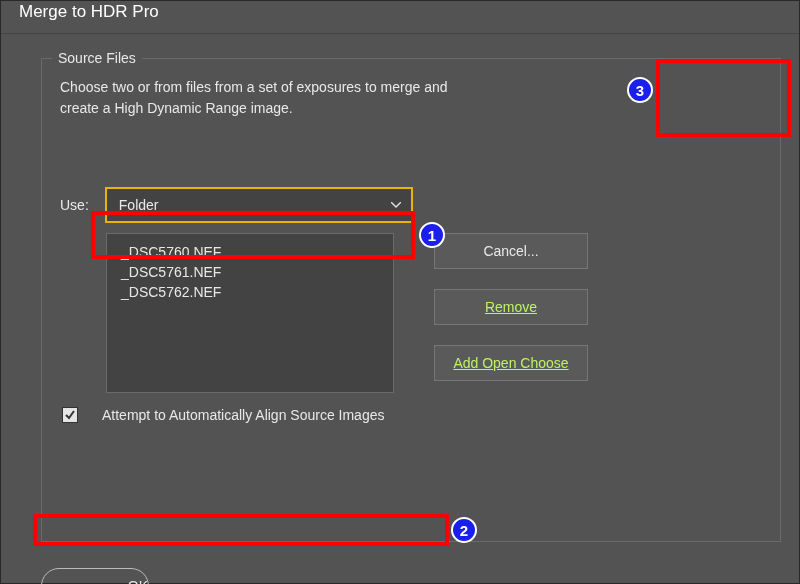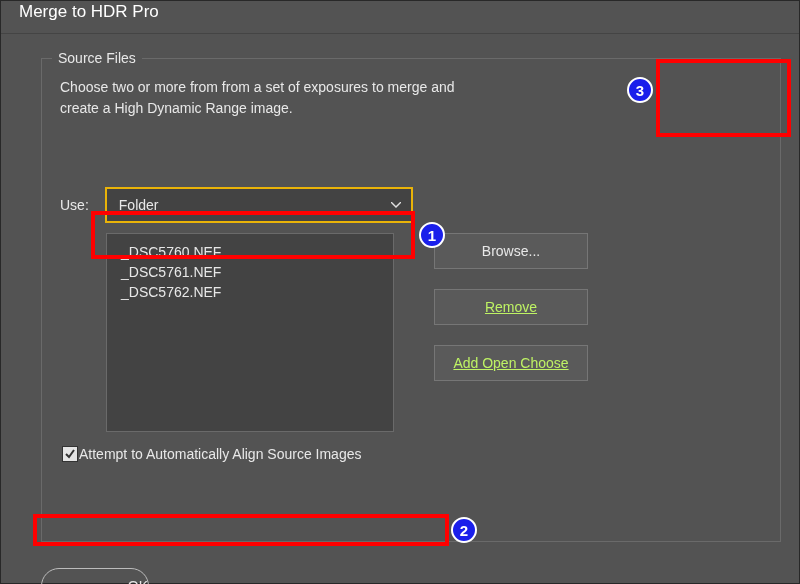--- a/index.html
+++ b/index.html
@@ -131,21 +131,21 @@
     .files-area {
       display: flex;
       gap: 40px;
       margin-top: 10px;
       margin-left: 46px;
     }
     .file-list {
       background: #434343;
       border: 1px solid #6a6a6a;
       width: 288px;
-      height: 199px;
+      height: 160px;
       padding: 8px 0;
       overflow: auto;
     }
     .file-item {
       color: #e8e8e8;
       font-size: 14px;
       padding: 2px 14px;
     }
     .file-buttons {
       display: flex;
@@ -163,21 +163,21 @@
       cursor: pointer;
     }
     .btn.disabled {
       color: #bef264;
       cursor: default;
       text-decoration: underline;
     }
     .checkbox-row {
       display: flex;
       align-items: center;
-      gap: 1px;
+      gap: 24px;
       margin-top: 14px;
       margin-left: 2px;
     }
     .checkbox {
       width: 16px;
       height: 16px;
       background: #e5e5e5;
       border: 1px solid #333;
       display: flex;
       align-items: center;
@@ -215,21 +215,21 @@
   <div class="titlebar">
     <div class="title">Merge to HDR Pro</div>
   </div>
 
   <div class="content">
 
     <div class="main-panel">
       <div class="fieldset-label">Source Files</div>
 
       <div class="description">
-        <span>Choose two or more from from a set of exposures to merge and</span><br>
+        <span>Choose two or from files from a set of exposures to merge and</span><br>
         <span>create a High Dynamic Range image.</span>
       </div>
 
       <div class="use-row">
         <span class="use-label">Use:</span>
         <div class="dropdown-wrap">
           <div class="dropdown">
             <span>Folder</span>
           </div>
           <span class="dropdown-chevron">
@@ -240,21 +240,21 @@
         </div>
       </div>
 
       <div class="files-area">
         <div class="file-list">
           <div class="file-item">_DSC5760.NEF</div>
           <div class="file-item">_DSC5761.NEF</div>
           <div class="file-item">_DSC5762.NEF</div>
         </div>
         <div class="file-buttons">
-          <div class="btn">Browse...</div>
+          <div class="btn">Cancel...</div>
           <div class="btn disabled">Remove</div>
           <div class="btn disabled">Add Open Choose</div>
         </div>
       </div>
 
       <div class="checkbox-row">
         <div class="checkbox">
           <svg width="12" height="12" viewBox="0 0 12 12">
               <path d="M2 6 L5 9 L10 2" fill="none" stroke="#333" stroke-width="2"></path>
             </svg>

